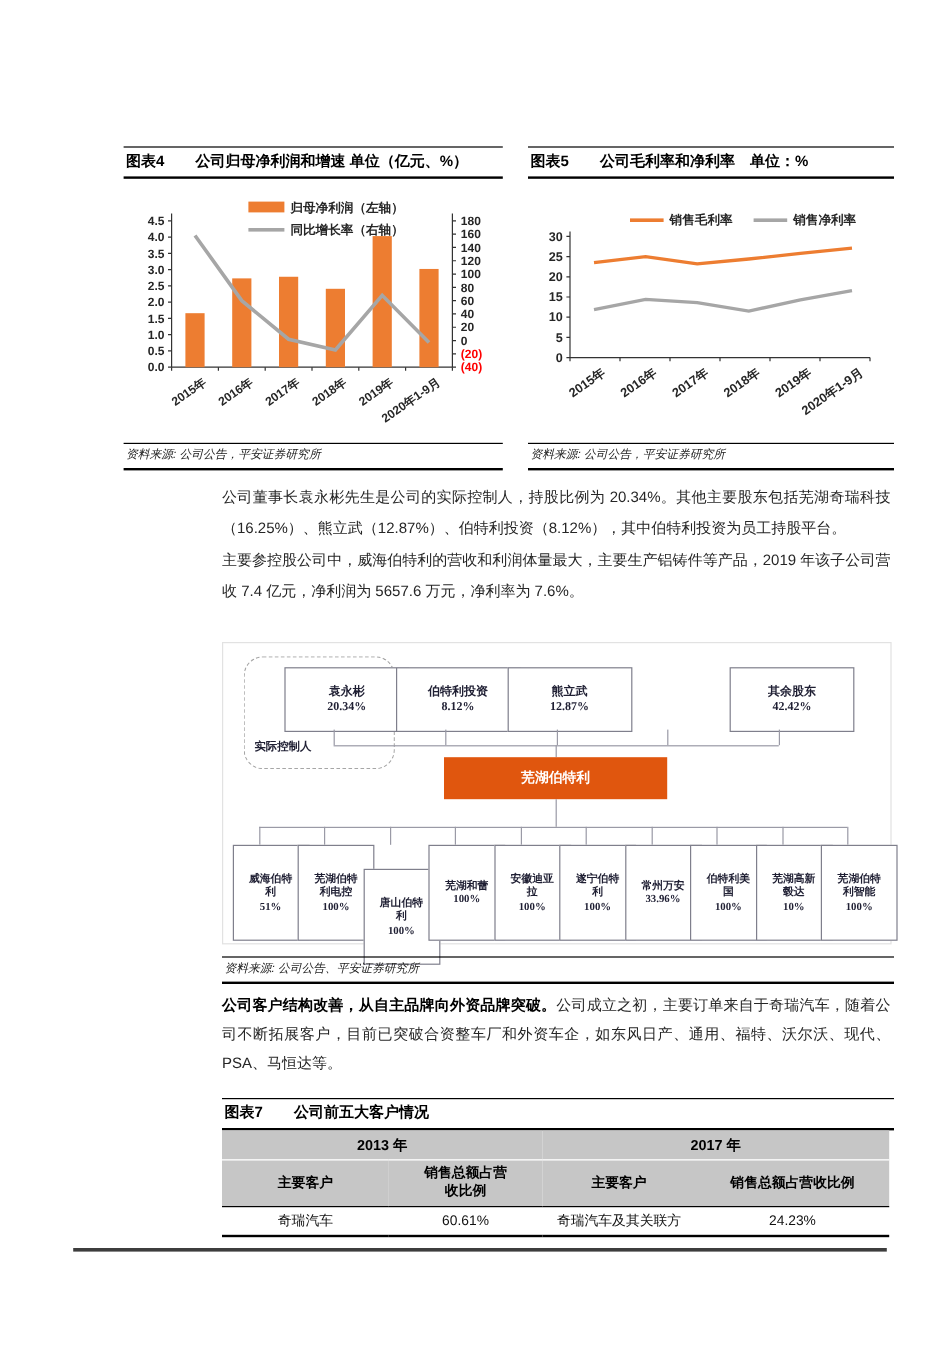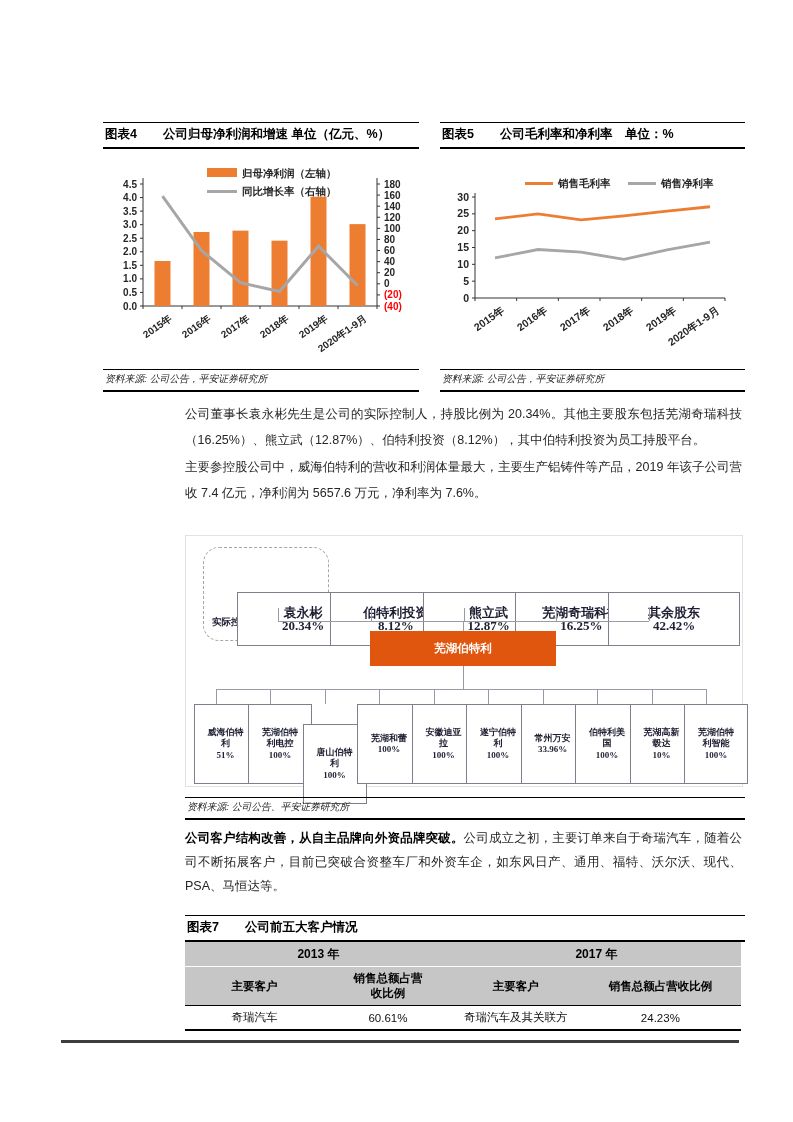--- a/index.html
+++ b/index.html
@@ -19,21 +19,21 @@
   .para{position:absolute;font-size:12.5px;line-height:26px;color:#262626;margin:0;text-align:justify;}
   .para.tight{line-height:24px;}
   .para b{color:#000;}
   
   svg text{font-family:"Liberation Sans",sans-serif;}
   
   .org-wrap{position:absolute;border:1px solid #e2e2e2;background:#fff;}
   .org-box{position:absolute;border:1.3px solid #7f7f8c;background:#fff;display:flex;
     flex-direction:column;align-items:center;justify-content:center;text-align:center;
     font-family:"Liberation Serif",serif;font-weight:bold;color:#1f1f33;}
-  .org-top{font-size:13px;line-height:13px;padding:0 24px;margin-top:36px;}
+  .org-top{font-size:10px;line-height:13px;padding:0 10px;}
   .org-sub{font-size:9px;line-height:11.5px;padding:0 9px;}
   .org-parent{position:absolute;background:#e0560e;color:#fff;display:flex;align-items:center;
     justify-content:center;font-family:Liberation Mono, monospace;font-weight:bold;font-size:11.5px;}
   .org-line{position:absolute;background:#9a9aa6;}
   .org-dashed{position:absolute;border:1.6px dashed #a6a6a6;border-radius:16px;}
   .org-ctrl{position:absolute;font-family:"Liberation Serif",serif;font-weight:bold;
     font-size:9.5px;color:#1f1f33;white-space:nowrap;}
   
   .cust-table{width:100%;border-collapse:collapse;table-layout:fixed;}
   .cust-table th{background:#c6c6c6;font-weight:bold;color:#000;text-align:center;vertical-align:middle;}
@@ -189,24 +189,20 @@
         <span>20.34%</span>
       </div>
       <div class="org-box org-top" style="left:143.75px;top:20px;width:82px;height:52px;">
         <span>伯特利投资</span>
         <span>8.12%</span>
       </div>
       <div class="org-box org-top" style="left:236.5px;top:20px;width:82px;height:52px;">
         <span>熊立武</span>
         <span>12.87%</span>
       </div>
-      <div class="org-box org-top" style="left:329.25px;top:20px;width:82px;height:52px;">
-        <span>芜湖奇瑞科技</span>
-        <span>16.25%</span>
-      </div>
       <div class="org-box org-top" style="left:422px;top:20px;width:82px;height:52px;">
         <span>其余股东</span>
         <span>42.42%</span>
       </div>
       <div class="org-line" style="left:92px;top:72px;width:1.2px;height:13px;"></div>
       <div class="org-line" style="left:184.75px;top:72px;width:1.2px;height:13px;"></div>
       <div class="org-line" style="left:277.5px;top:72px;width:1.2px;height:13px;"></div>
       <div class="org-line" style="left:370.25px;top:72px;width:1.2px;height:13px;"></div>
       <div class="org-line" style="left:463px;top:72px;width:1.2px;height:13px;"></div>
       <div class="org-line" style="left:92px;top:85px;width:371px;height:1.2px;"></div>

